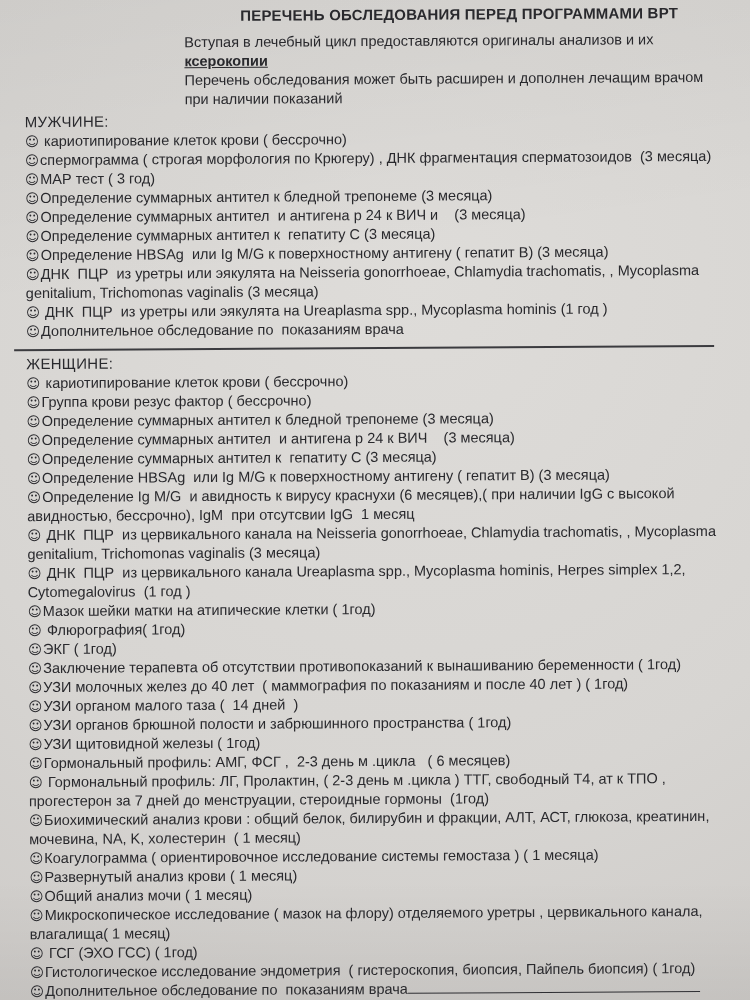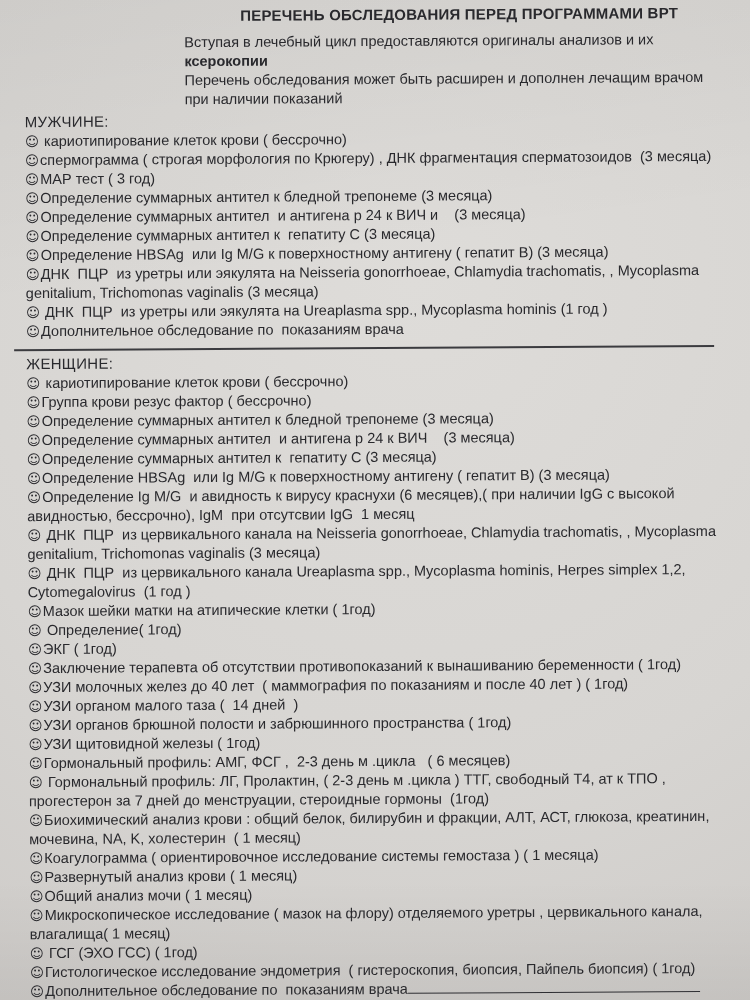--- a/index.html
+++ b/index.html
@@ -30,20 +30,21 @@
     letter-spacing: 0.2px;
   }
   .intro {
     margin: 0 0 0 160px;
     font-size: 14.5px;
     line-height: 19px;
     white-space: pre-wrap;
   }
   .intro .u {
     font-weight: bold;
+    text-decoration: underline;
   }
   .section-heading {
     margin-top: 2px;
     font-size: 15px;
     line-height: 20px;
     letter-spacing: 0.3px;
   }
   ul.checklist {
     list-style: none;
     margin: 0;
@@ -105,21 +106,21 @@
         <li class="item"><span class="bullet">☺</span><span class="item-text"> кариотипирование клеток крови ( бессрочно)</span></li>
         <li class="item"><span class="bullet">☺</span><span class="item-text">Группа крови резус фактор ( бессрочно)</span></li>
         <li class="item"><span class="bullet">☺</span><span class="item-text">Определение суммарных антител к бледной трепонеме (3 месяца)</span></li>
         <li class="item"><span class="bullet">☺</span><span class="item-text">Определение суммарных антител  и антигена р 24 к ВИЧ    (3 месяца)</span></li>
         <li class="item"><span class="bullet">☺</span><span class="item-text">Определение суммарных антител к  гепатиту С (3 месяца)</span></li>
         <li class="item"><span class="bullet">☺</span><span class="item-text">Определение HBSAg  или Ig M/G к поверхностному антигену ( гепатит В) (3 месяца)</span></li>
         <li class="item"><span class="bullet">☺</span><span class="item-text">Определение Ig M/G  и авидность к вирусу краснухи (6 месяцев),( при наличии IgG с высокой авидностью, бессрочно), IgM  при отсутсвии IgG  1 месяц</span></li>
         <li class="item"><span class="bullet">☺</span><span class="item-text"> ДНК  ПЦР  из цервикального канала на Neisseria gonorrhoeae, Chlamydia trachomatis, , Mycoplasma genitalium, Trichomonas vaginalis (3 месяца)</span></li>
         <li class="item"><span class="bullet">☺</span><span class="item-text"> ДНК  ПЦР  из цервикального канала Ureaplasma spp., Mycoplasma hominis, Herpes simplex 1,2, Cytomegalovirus  (1 год )</span></li>
         <li class="item"><span class="bullet">☺</span><span class="item-text">Мазок шейки матки на атипические клетки ( 1год)</span></li>
-        <li class="item"><span class="bullet">☺</span><span class="item-text"> Определение( 1год)</span></li>
+        <li class="item"><span class="bullet">☺</span><span class="item-text"> Флюрография( 1год)</span></li>
         <li class="item"><span class="bullet">☺</span><span class="item-text">ЭКГ ( 1год)</span></li>
         <li class="item"><span class="bullet">☺</span><span class="item-text">Заключение терапевта об отсутствии противопоказаний к вынашиванию беременности ( 1год)</span></li>
         <li class="item"><span class="bullet">☺</span><span class="item-text">УЗИ молочных желез до 40 лет  ( маммография по показаниям и после 40 лет ) ( 1год)</span></li>
         <li class="item"><span class="bullet">☺</span><span class="item-text">УЗИ органом малого таза (  14 дней  )</span></li>
         <li class="item"><span class="bullet">☺</span><span class="item-text">УЗИ органов брюшной полости и забрюшинного пространства ( 1год)</span></li>
         <li class="item"><span class="bullet">☺</span><span class="item-text">УЗИ щитовидной железы ( 1год)</span></li>
         <li class="item"><span class="bullet">☺</span><span class="item-text">Гормональный профиль: АМГ, ФСГ ,  2-3 день м .цикла   ( 6 месяцев)</span></li>
         <li class="item"><span class="bullet">☺</span><span class="item-text"> Гормональный профиль: ЛГ, Пролактин, ( 2-3 день м .цикла ) ТТГ, свободный Т4, ат к ТПО , прогестерон за 7 дней до менструации, стероидные гормоны  (1год)</span></li>
         <li class="item"><span class="bullet">☺</span><span class="item-text">Биохимический анализ крови : общий белок, билирубин и фракции, АЛТ, АСТ, глюкоза, креатинин, мочевина, NA, K, холестерин  ( 1 месяц)</span></li>
         <li class="item"><span class="bullet">☺</span><span class="item-text">Коагулограмма ( ориентировочное исследование системы гемостаза ) ( 1 месяца)</span></li>

